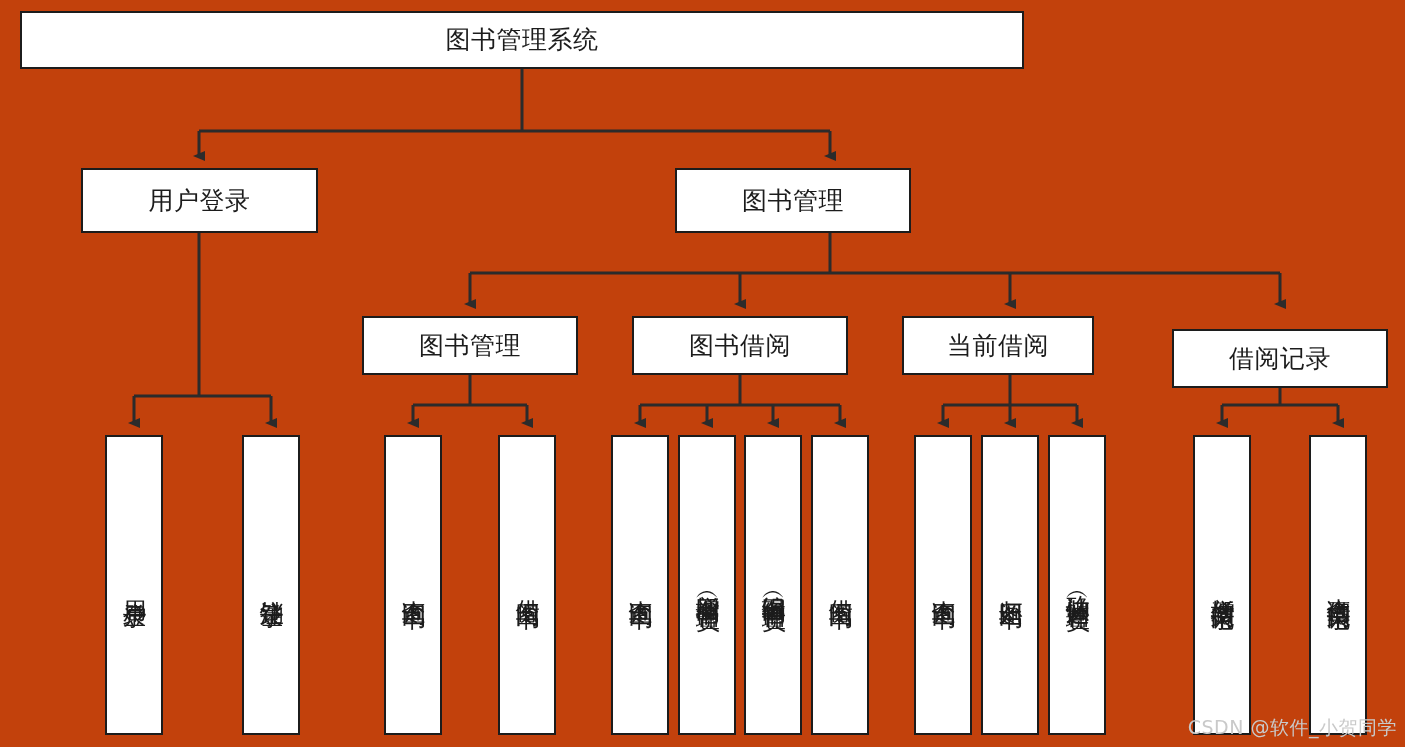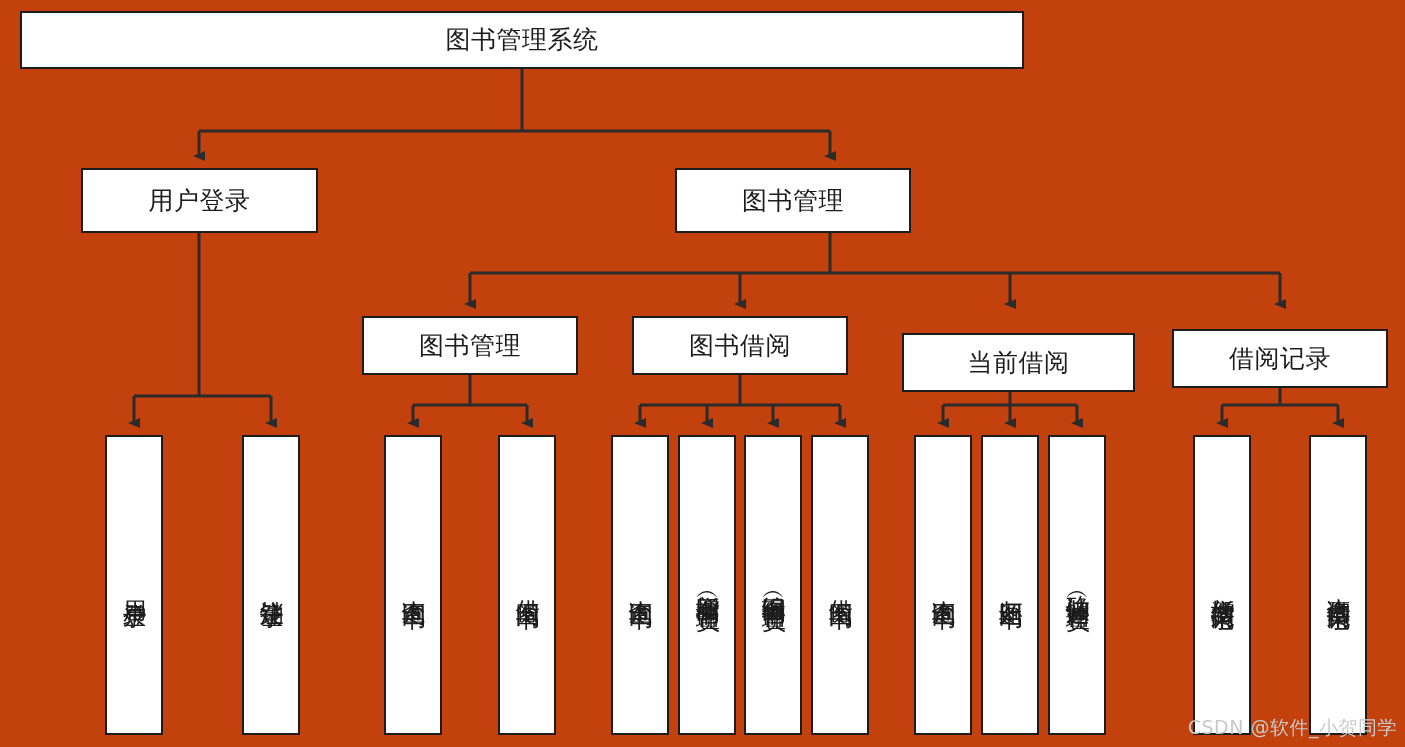--- a/index.html
+++ b/index.html
@@ -133,21 +133,21 @@
   <div class="node node-h" style="left:675px; top:168px; width:236px; height:65px;">
     <span>图书管理</span>
   </div>
 
   <div class="node node-h" style="left:362px; top:316px; width:216px; height:59px;">
     <span>图书管理</span>
   </div>
   <div class="node node-h" style="left:632px; top:316px; width:216px; height:59px;">
     <span>图书借阅</span>
   </div>
-  <div class="node node-h" style="left:902px; top:333px; width:233px; height:59px;">
+  <div class="node node-h" style="left:902px; top:316px; width:192px; height:59px;">
     <span>当前借阅</span>
   </div>
   <div class="node node-h" style="left:1172px; top:316px; width:216px; height:59px;margin-top:13px;">
     <span>借阅记录</span>
   </div>
 
   <div class="node node-v" style="left:105px; top:435px; width:58px; height:300px;">
     <span class="vtext">用户登录</span>
   </div>
   <div class="node node-v" style="left:242px; top:435px; width:58px; height:300px;">

